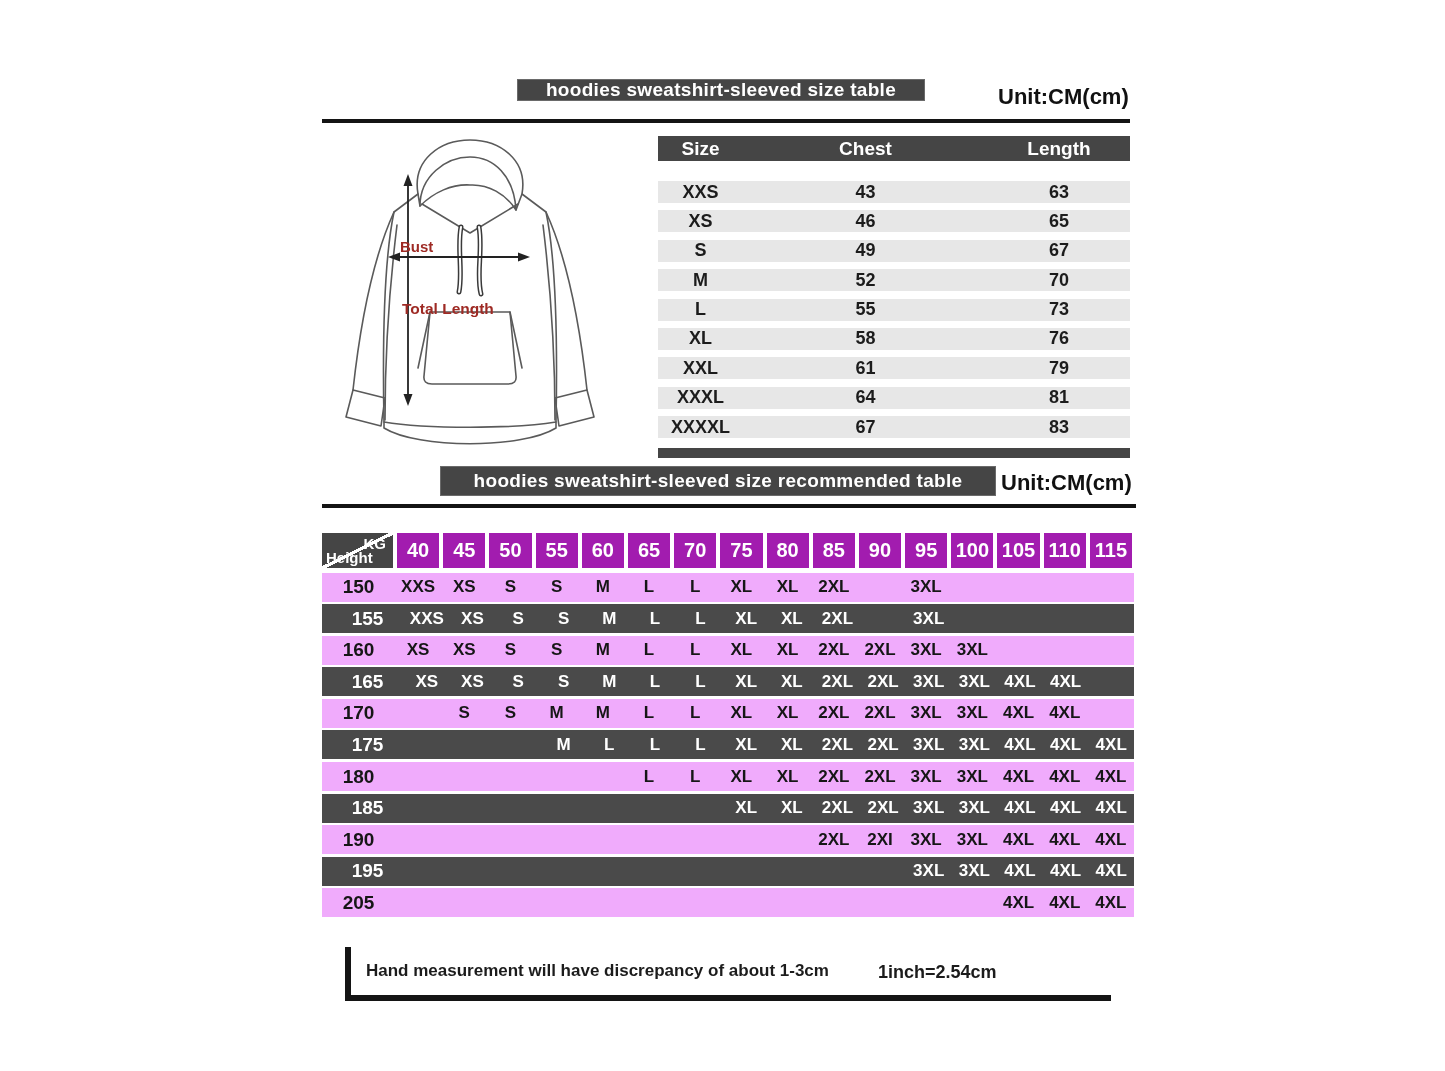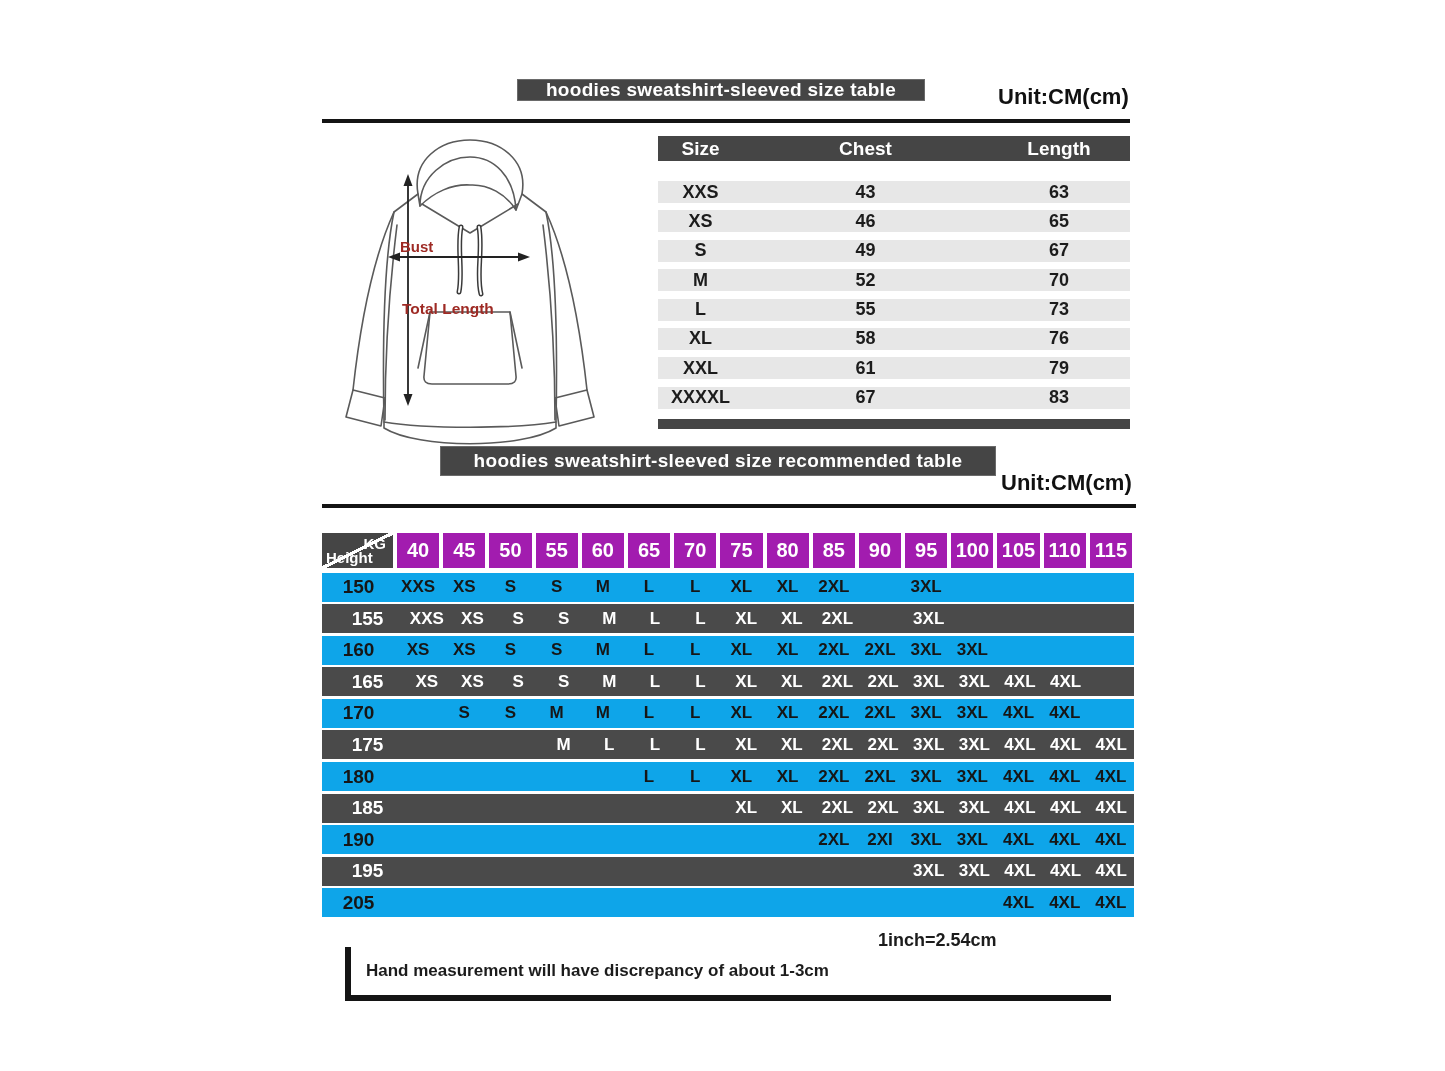--- a/index.html
+++ b/index.html
@@ -48,30 +48,30 @@
   }
   .mx-corner-kg { position:absolute; top:2px; right:7px; font-weight:bold; font-size:15px; }
   .mx-corner-height { position:absolute; bottom:2px; left:4px; font-weight:bold; font-size:15px; }
   .mx-hcell { flex:1; height:100%; }
   .mx-hcell-inner {
     margin:0 2px; height:100%; background:#a21caf; color:#fff;
     display:flex; align-items:center; justify-content:center;
     font-weight:bold; font-size:20px;
   }
   .mx-row { display:flex; height:29px; margin-bottom:2.6px; align-items:center; }
-  .mx-row.light { background:#0ea5e9; color:#161616; }
+  .mx-row.light { background:#f0abfc; color:#161616; }
   .mx-row.dark  { background:#4a4a4a; color:#ffffff;padding-left:9px; }
   .mx-label { width:73px; text-align:center; font-weight:bold; font-size:19px; }
   .mx-cell { flex:1; text-align:center; font-weight:bold; font-size:17px; white-space:nowrap; }
 
   
   .foot-vbar { left:345px; top:947px; width:6px; height:50px; background:#141414; }
   .foot-line { left:345px; top:995px; width:766px; height:6px; background:#141414; }
   .foot-note { left:366px; top:961px; font-weight:bold; font-size:17px; }
-  .foot-conv { left:878px; top:930px; font-weight:bold; font-size:18px; }
+  .foot-conv { left:878px; top:962px; font-weight:bold; font-size:18px; }
 
   .red-label { fill:#9e2a24; font-weight:bold; font-family:"Liberation Sans",sans-serif; }
 </style>
 </head>
 <body>
 
 <div class="abs title-bar" style="left:517px; top:79px; width:408px; height:22px;">
   <span>hoodies sweatshirt-sleeved size  table</span>
 </div>
 <div class="abs unit" style="left:998px; top:84px;">Unit:CM(cm)</div>
@@ -153,29 +153,34 @@
         <div class="st-c1">XL</div>
         <div class="st-c2">58</div>
         <div class="st-c3">76</div>
       </div>
       <div class="st-row">
         <div class="st-c1">XXL</div>
         <div class="st-c2">61</div>
         <div class="st-c3">79</div>
       </div>
       <div class="st-row">
+        <div class="st-c1">XXXL</div>
+        <div class="st-c2">64</div>
+        <div class="st-c3">81</div>
+      </div>
+      <div class="st-row">
         <div class="st-c1">XXXXL</div>
         <div class="st-c2">67</div>
         <div class="st-c3">83</div>
       </div>
     </div>
   <div class="st-bottom-bar"></div>
 </div>
 
-<div class="abs title-bar" style="left:440px; top:446px; width:556px; height:30px;">
+<div class="abs title-bar" style="left:440px; top:466px; width:556px; height:30px;">
   <span>hoodies sweatshirt-sleeved size recommended table</span>
 </div>
 <div class="abs unit" style="left:1001px; top:470px;">Unit:CM(cm)</div>
 <div class="abs rule" style="left:322px; top:504px; width:814px; height:4px;"></div>
 
 <div class="abs matrix">
   <div class="mx-header">
     <div class="mx-corner">
       <div class="mx-corner-inner">
         <span class="mx-corner-kg">KG</span>

